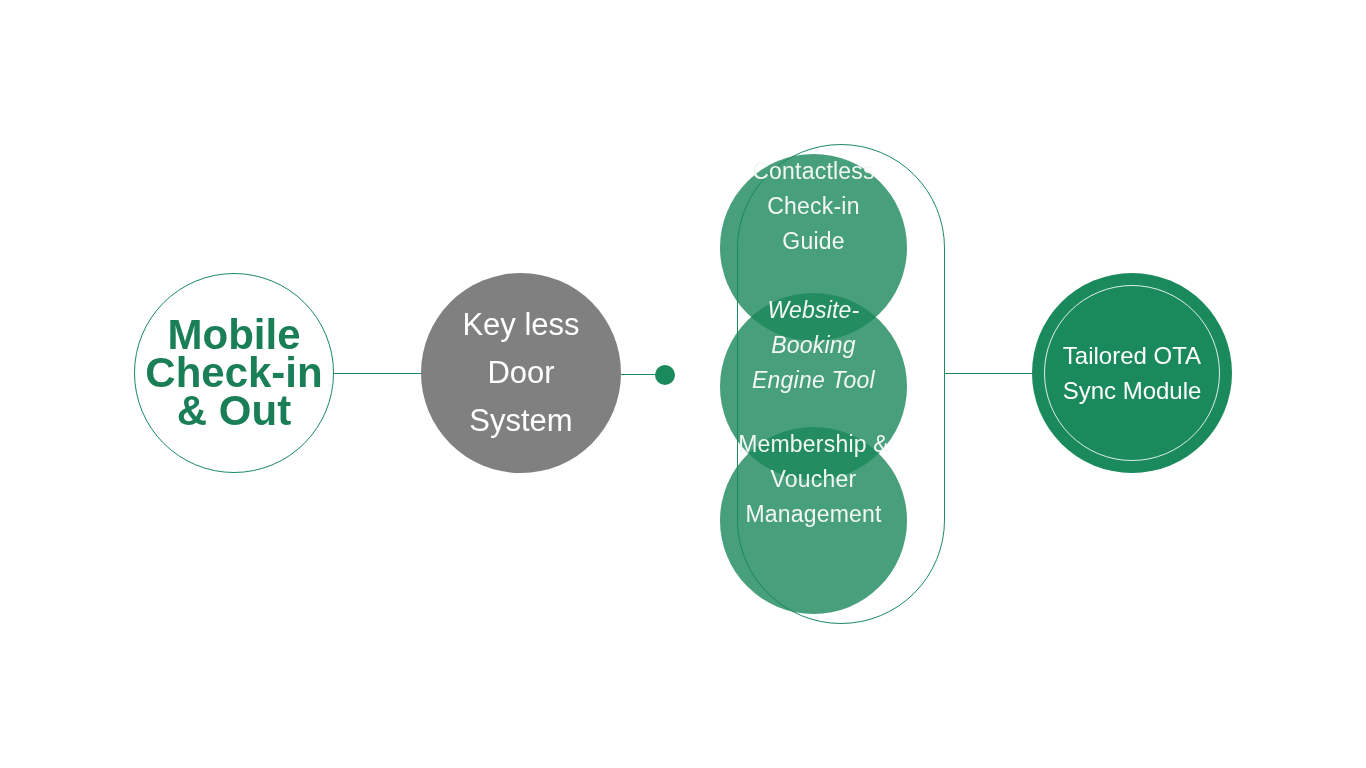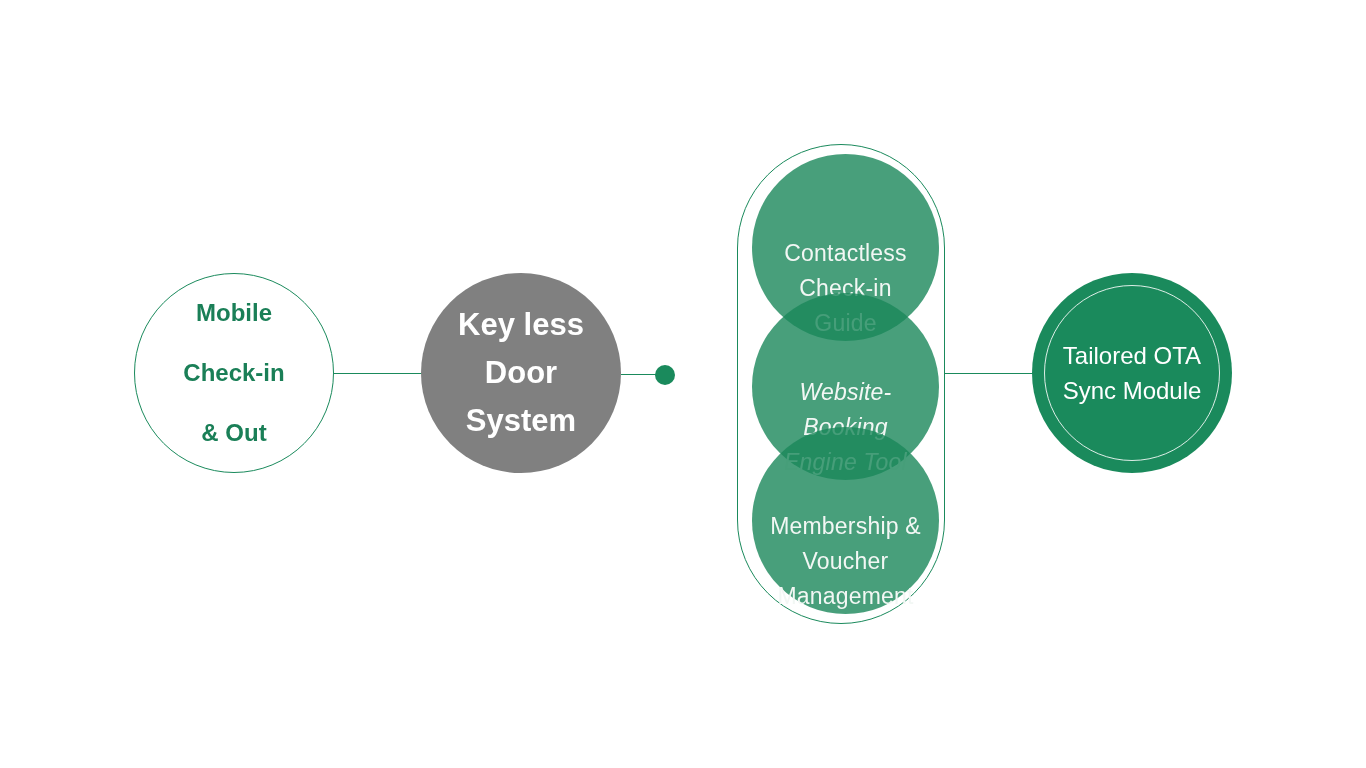--- a/index.html
+++ b/index.html
@@ -3,28 +3,28 @@
   <meta charset="utf-8">
   <style>
     html, body { margin: 0; padding: 0; background: #ffffff; }
     body { width: 1366px; height: 768px; position: relative; overflow: hidden;
            font-family: "Liberation Sans", "DejaVu Sans", sans-serif; }
     .line { position: absolute; height: 1px; background: #1a8a5c; }
     .node { position: absolute; border-radius: 50%; box-sizing: border-box;
             display: flex; align-items: center; justify-content: center; text-align: center; }
     .node span { display: block; white-space: pre-line; }
     #n-mobile { left: 134px; top: 273px; width: 200px; height: 200px; border: 1px solid #1a8a5c; background: #fff; }
-    #n-mobile span { color: #1a7f57; font-weight: bold; font-size: 24px; line-height: 60px; }
+    #n-mobile span { color: #1a7f57; font-weight: bold; font-size: 42px; line-height: 38px; }
     #n-keyless { left: 421px; top: 273px; width: 200px; height: 200px; background: #808080; }
-    #n-keyless span { color: #ffffff; font-weight: bold; font-size: 31px; line-height: 48px; }
+    #n-keyless span { color: #ffffff; font-weight: normal; font-size: 31px; line-height: 48px; }
     #dot { position: absolute; left: 655px; top: 365px; width: 20px; height: 20px; border-radius: 50%; background: #1a8a5c; }
     #pill { position: absolute; left: 737px; top: 144px; width: 208px; height: 480px; border: 1px solid #1a8a5c;
             border-radius: 104px; box-sizing: border-box; }
-    .stack { position: absolute; left: 752px; width: 187px; height: 187px; border-radius: 50%;
-             background: rgba(26,135,90,0.8); display: flex; align-items: flex-end; justify-content: center; text-align: center; }
+    .stack { position: absolute; left: 720px; width: 187px; height: 187px; border-radius: 50%;
+             background: rgba(26,135,90,0.8); display: flex; align-items: flex-start; justify-content: center; text-align: center; }
     .stack span { color: #f2f7f4; font-size: 23px; line-height: 35px; white-space: pre-line; letter-spacing: 0.2px; font-weight: 300; }
     #s1 { top: 154px; }
     #s2 { top: 293px; font-style: italic; }
     #s3 { top: 427px; }
     #n-ota { left: 1032px; top: 273px; width: 200px; height: 200px; background: #1a8a5c; }
     #n-ota .inner { position: absolute; left: 12px; top: 12px; width: 176px; height: 176px; border-radius: 50%;
                     border: 1px solid rgba(255,255,255,0.85); box-sizing: border-box; }
     #n-ota span { color: #ffffff; font-size: 24px; line-height: 35px; position: relative; }
   </style>
 </head>

